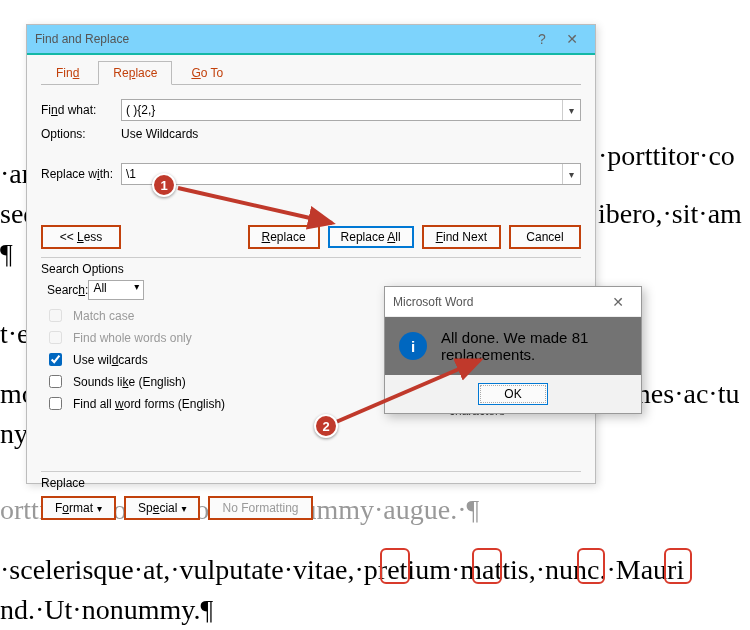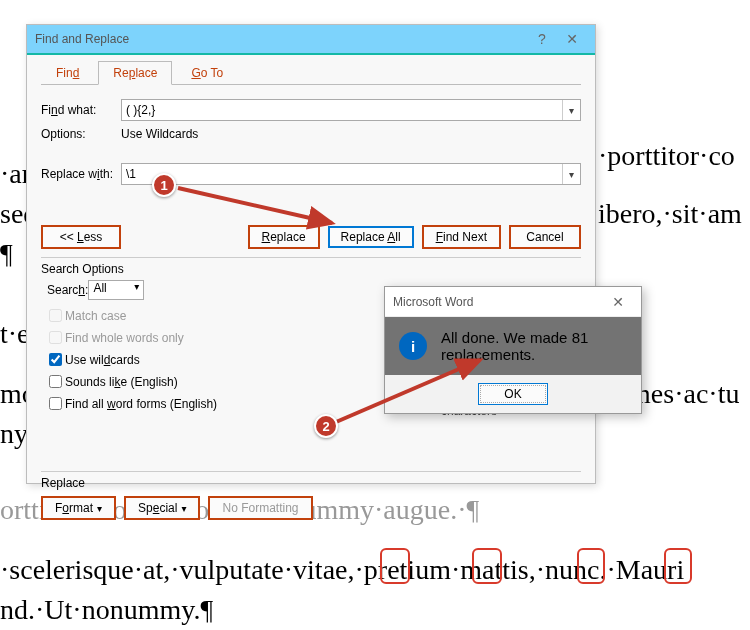--- a/index.html
+++ b/index.html
@@ -130,21 +130,21 @@
     border: 1px solid #aaa;
     background: #fff;
     height: 20px;
     width: 56px;
     display: flex;
     padding: 0 4px;
     justify-content: space-between;
     font-size: 12px;
   }
   .opts { margin-top: 6px; }
-  .chk { display: flex; align-items: center; gap: 0; margin: 3px 0 3px 4px; }
+  .chk { display: flex; align-items: center; gap: 8px; margin: 3px 0 3px 4px; }
   .chk input[type=checkbox] {
     width: 13px; height: 13px;
     accent-color: #0067c0;
   }
   .chk.disabled { color: #9a9a9a; }
   .chk.disabled input { opacity: 0.6; }
   .footer-sec { margin-top: 58px; padding-top: 4px; border-top: 1px solid #ccc; }
   .btn .caret { font-size: 10px; margin-left: 4px; }
   .btn.disabled { color: #9a9a9a; }
   .u { text-decoration: underline; }

